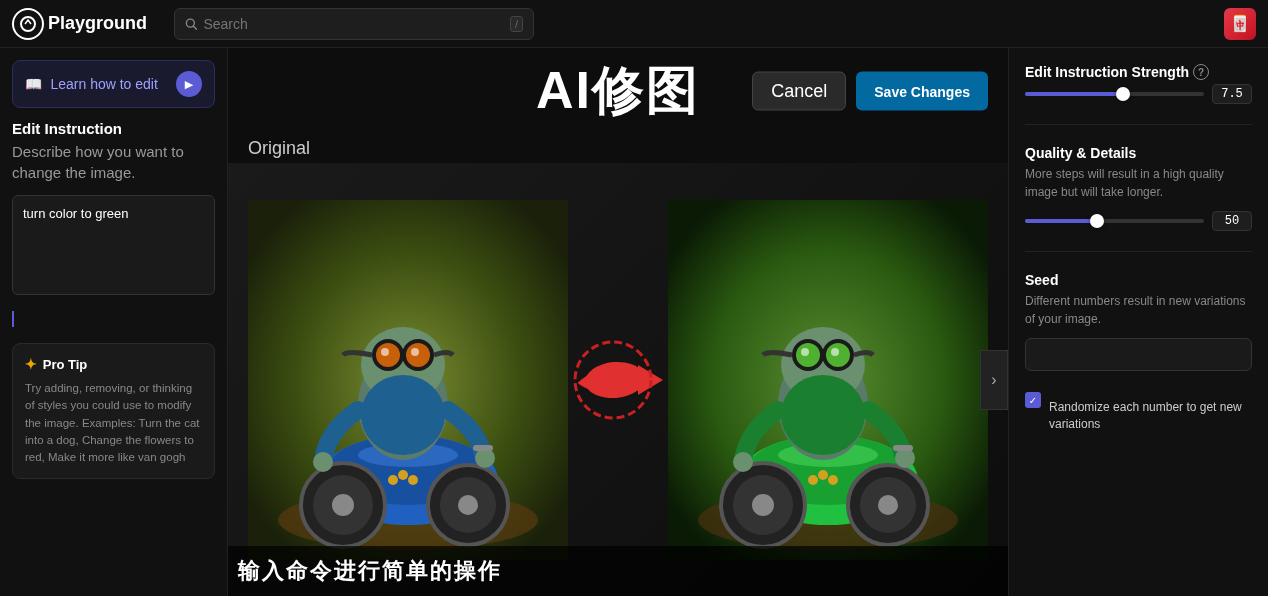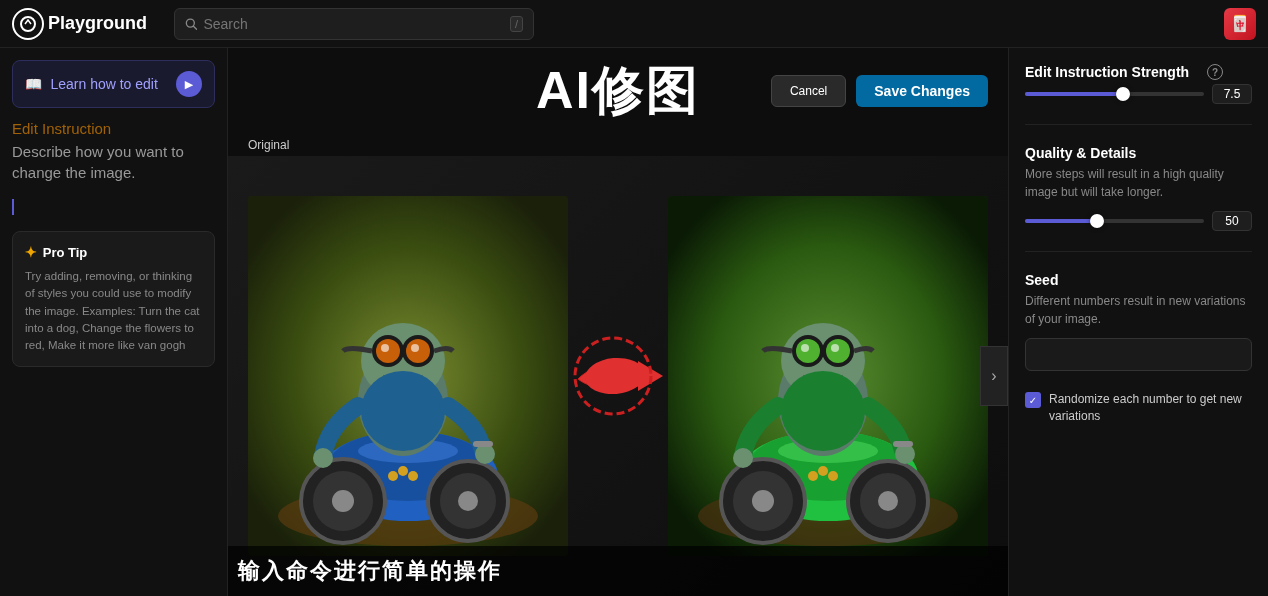--- a/index.html
+++ b/index.html
@@ -135,22 +135,22 @@
       border-radius: 50%;
       display: flex;
       align-items: center;
       justify-content: center;
       font-size: 11px;
       color: #fff;
     }
 
     .edit-instruction-title {
       font-size: 15px;
-      font-weight: 400;
-      color: #a16207;
+      font-weight: 700;
+      color: #ffffff;
     }
     .edit-instruction-desc {
       font-size: 15px;
       color: #999;
       margin-top: 4px;
       line-height: 1.4;
     }
 
     .instruction-textarea {
       background: #1a1a1a;
@@ -231,39 +231,39 @@
       display: flex;
       gap: 10px;
     }
 
     .cancel-btn {
       background: #2a2a2a;
       border: 1px solid #444;
       border-radius: 6px;
       color: #fff;
       padding: 8px 18px;
-      font-size: 12px;
+      font-size: 18px;
       cursor: pointer;
       font-weight: 500;
     }
     .save-btn {
       background: #0369a1;
       border: none;
       border-radius: 6px;
       color: #fff;
       padding: 8px 18px;
       font-size: 14px;
       cursor: pointer;
       font-weight: 600;
     }
 
     .original-label {
       align-self: flex-start;
       padding: 4px 20px;
-      font-size: 12px;
+      font-size: 18px;
       color: #ccc;
       flex-shrink: 0;
     }
 
     .image-container {
       flex: 1;
       width: 100%;
       position: relative;
       overflow: hidden;
     }
@@ -360,21 +360,21 @@
       gap: 20px;
       flex-shrink: 0;
       overflow-y: auto;
     }
 
     .sidebar-section-title {
       font-size: 14px;
       font-weight: 700;
       color: #fff;
       display: flex;
-      gap: 18px;
+      gap: 4px;
       margin-bottom: 4px;
     }
     .info-icon {
       width: 16px;
       height: 16px;
       border: 1px solid #888;
       border-radius: 50%;
       display: flex;
       align-items: center;
       justify-content: center;
@@ -419,20 +419,21 @@
     }
     .slider-value {
       background: #1e1e1e;
       border: 1px solid #333;
       border-radius: 4px;
       padding: 2px 0;
       font-size: 12px;
       color: #fff;
       min-width: 40px;
       text-align: center;
+      font-family: Liberation Mono, monospace;
     }
 
     .divider {
       height: 1px;
       background: #222;
     }
 
     .seed-input {
       background: #1a1a1a;
       border: 1px solid #333;
@@ -460,20 +461,21 @@
       font-size: 10px;
       color: #fff;
       flex-shrink: 0;
       margin-top: 1px;
       cursor: pointer;
     }
     .randomize-text {
       font-size: 12px;
       color: #ccc;
       line-height: 1.4;
+      margin-top: 8px;
     }
   </style>
 </head>
 <body>
 
 <div class="topnav">
   <div class="logo-area">
     <div class="logo-icon">
       <svg width="18" height="18" viewBox="0 0 18 18">
         <circle cx="9" cy="9" r="7" fill="none" stroke="#fff" stroke-width="2"></circle>
@@ -503,20 +505,21 @@
         <span>Learn how to edit</span>
       </div>
       <div class="learn-play-btn">▶</div>
     </div>
 
     <div>
       <div class="edit-instruction-title">Edit Instruction</div>
       <div class="edit-instruction-desc">Describe how you want to change the image.</div>
     </div>
 
+    <textarea class="instruction-textarea" style="">turn color to green</textarea>
 
     <div class="cursor-line"></div>
 
     <div class="pro-tip-card">
       <div class="pro-tip-header">
         <span class="pro-tip-icon">✦</span>
         <span>Pro Tip</span>
       </div>
       <div class="pro-tip-text">Try adding, removing, or thinking of styles you could use to modify the image. Examples: Turn the cat into a dog, Change the flowers to red, Make it more like van gogh</div>
     </div>

